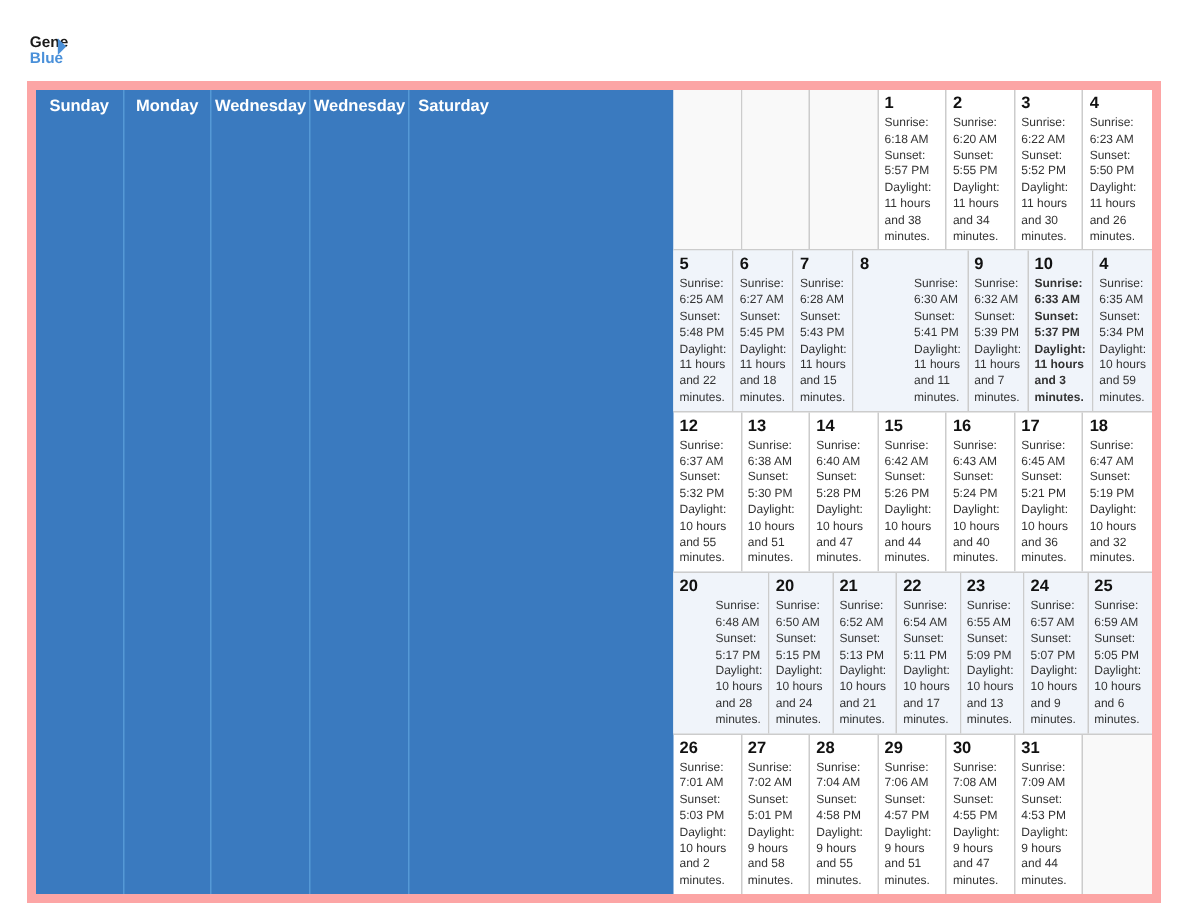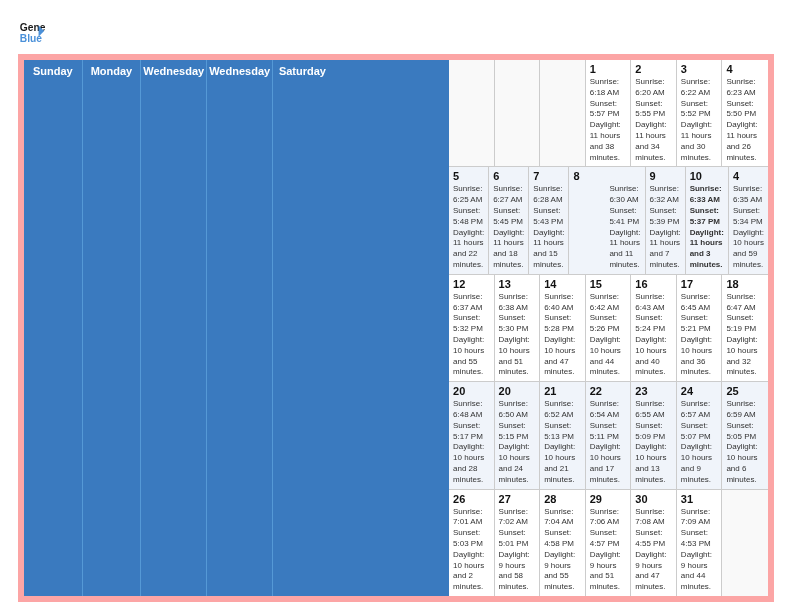--- a/index.html
+++ b/index.html
@@ -260,21 +260,21 @@
             <div class="day-num">18</div>
             <div class="cell-text" style="white-space: pre-line;">Sunrise: 6:47 AM
 Sunset: 5:19 PM
 Daylight: 10 hours
 and 32 minutes.</div>
           </div>
         </div>
         <div class="cal-row row-alt">
           <div class="cal-cell">
             <div class="day-num">20</div>
-            <div class="cell-text" style="white-space: pre-line;">Sunrise: 6:48 AM
+            <div class="cell-text" style="white-space: pre-line; margin-left: 24px;">Sunrise: 6:48 AM
 Sunset: 5:17 PM
 Daylight: 10 hours
 and 28 minutes.</div>
           </div>
           <div class="cal-cell">
             <div class="day-num">20</div>
             <div class="cell-text" style="white-space: pre-line;">Sunrise: 6:50 AM
 Sunset: 5:15 PM
 Daylight: 10 hours
 and 24 minutes.</div>

